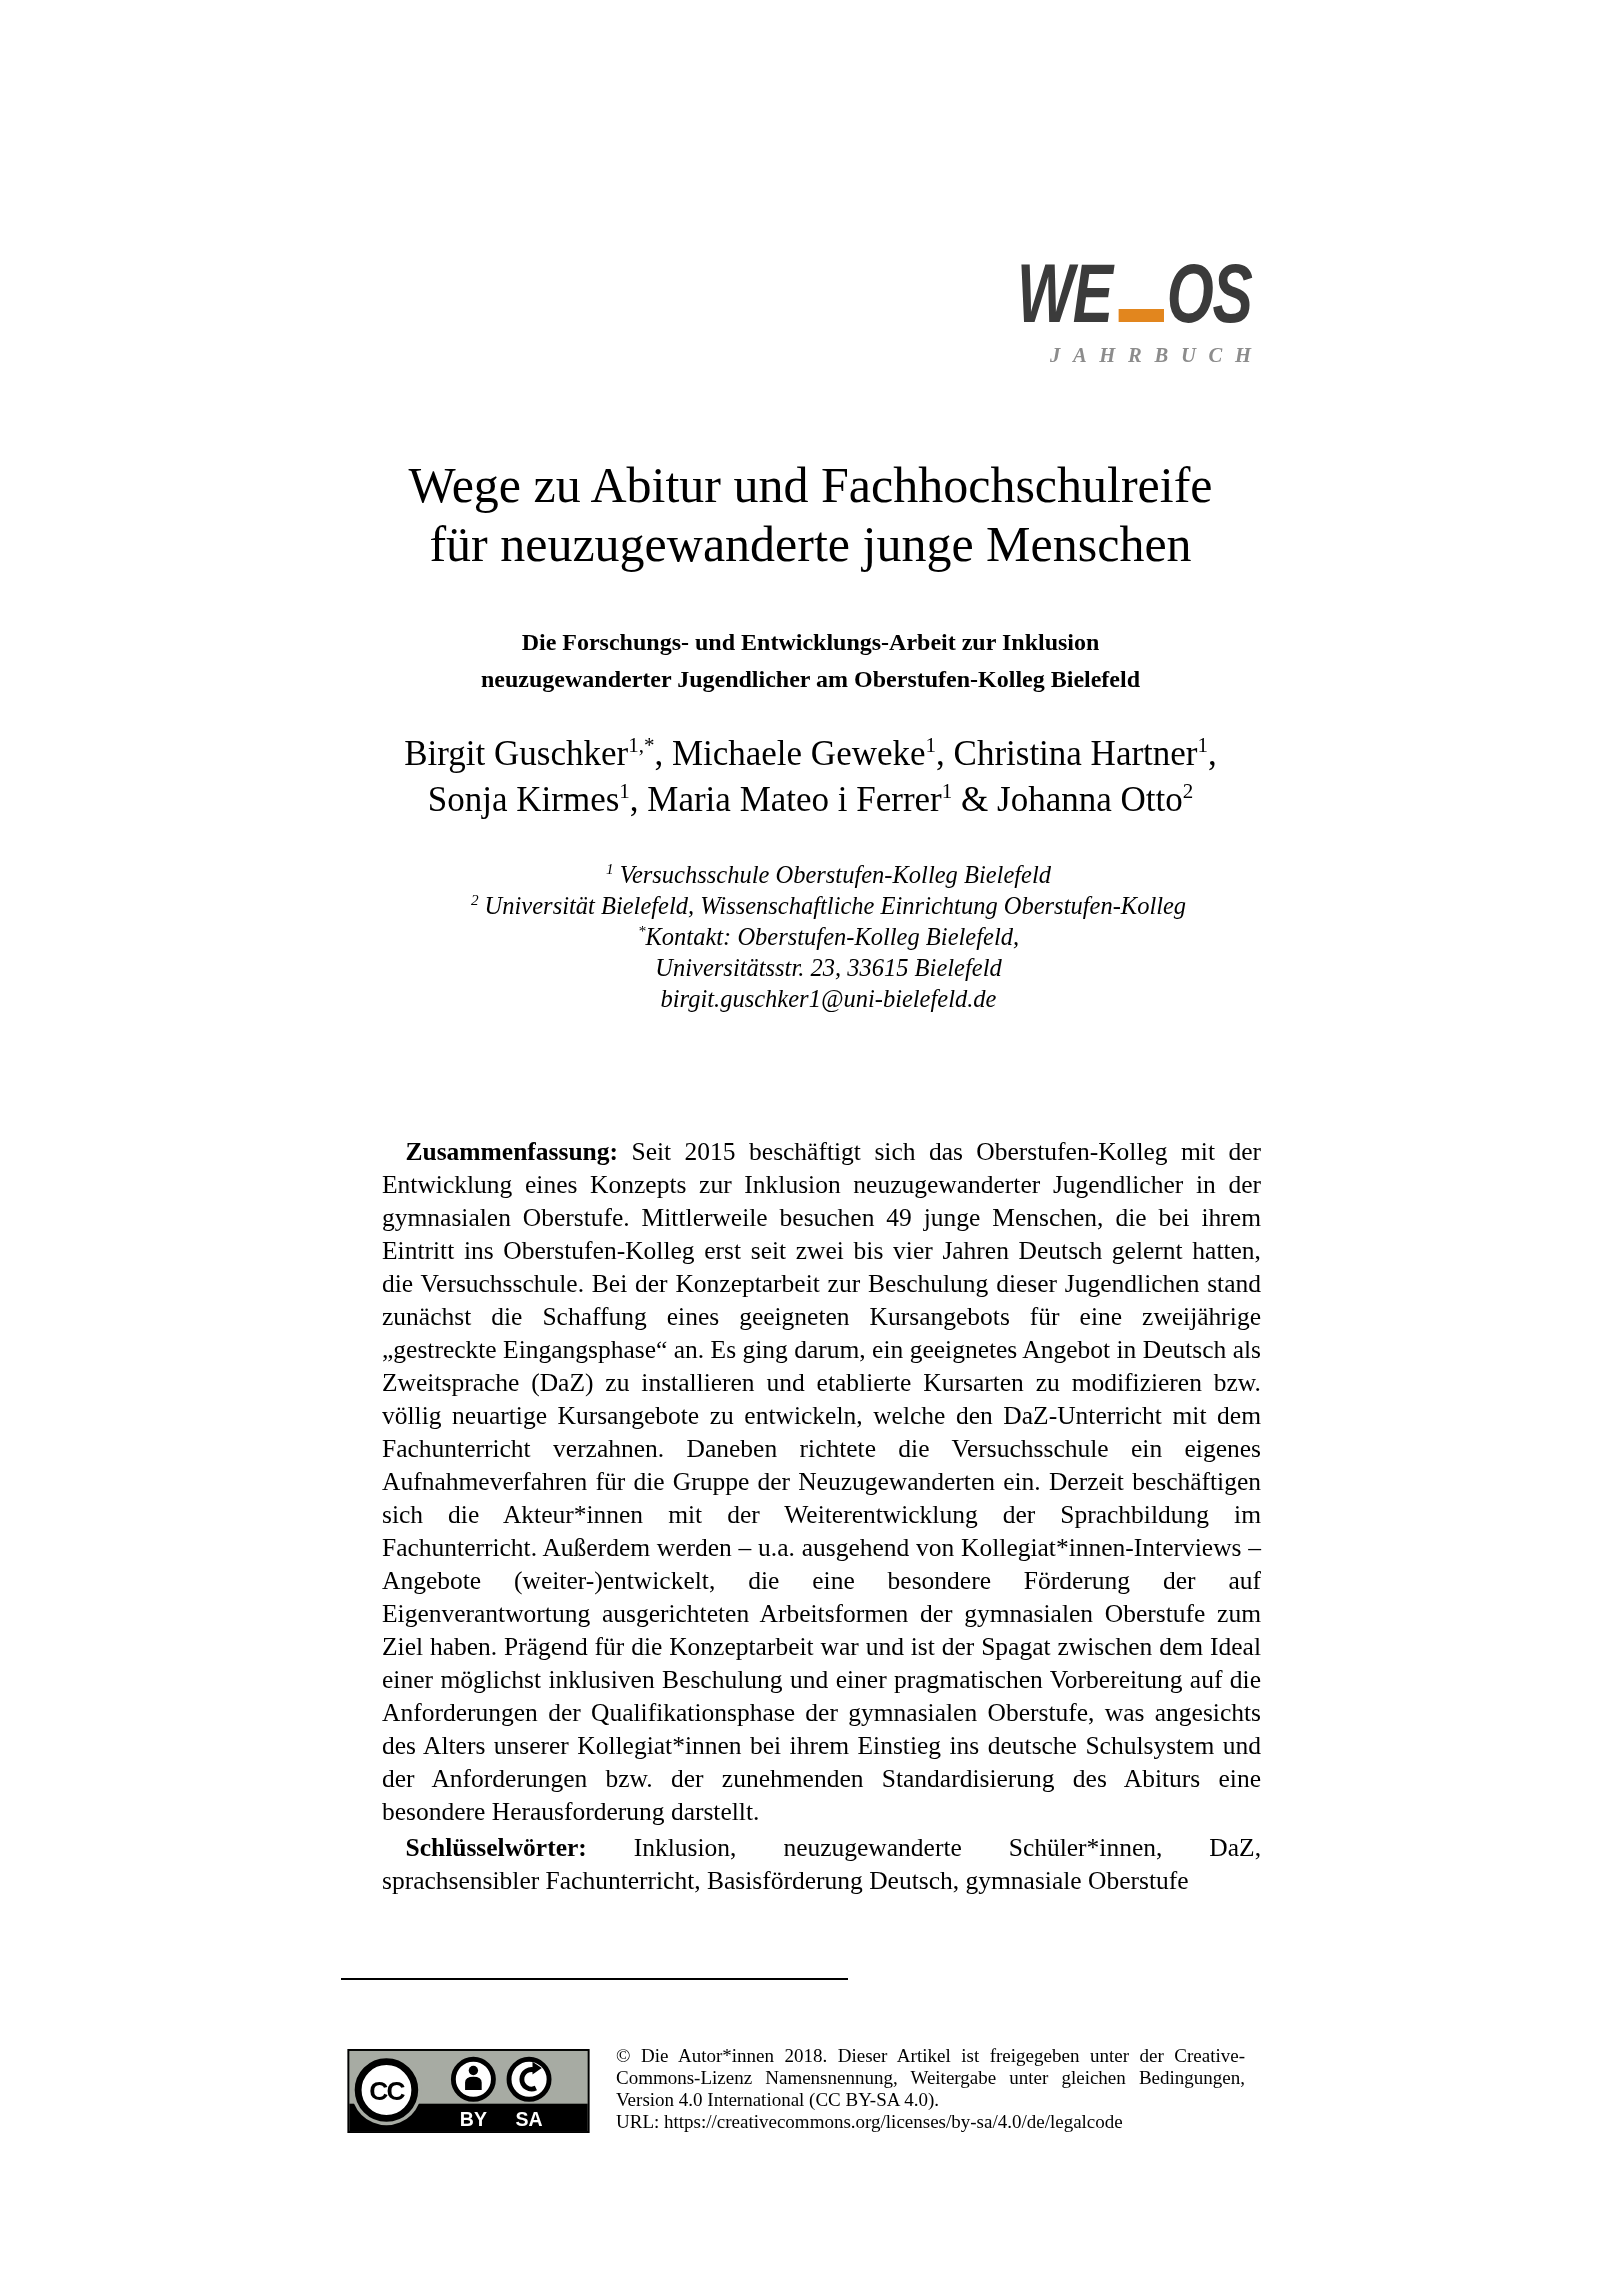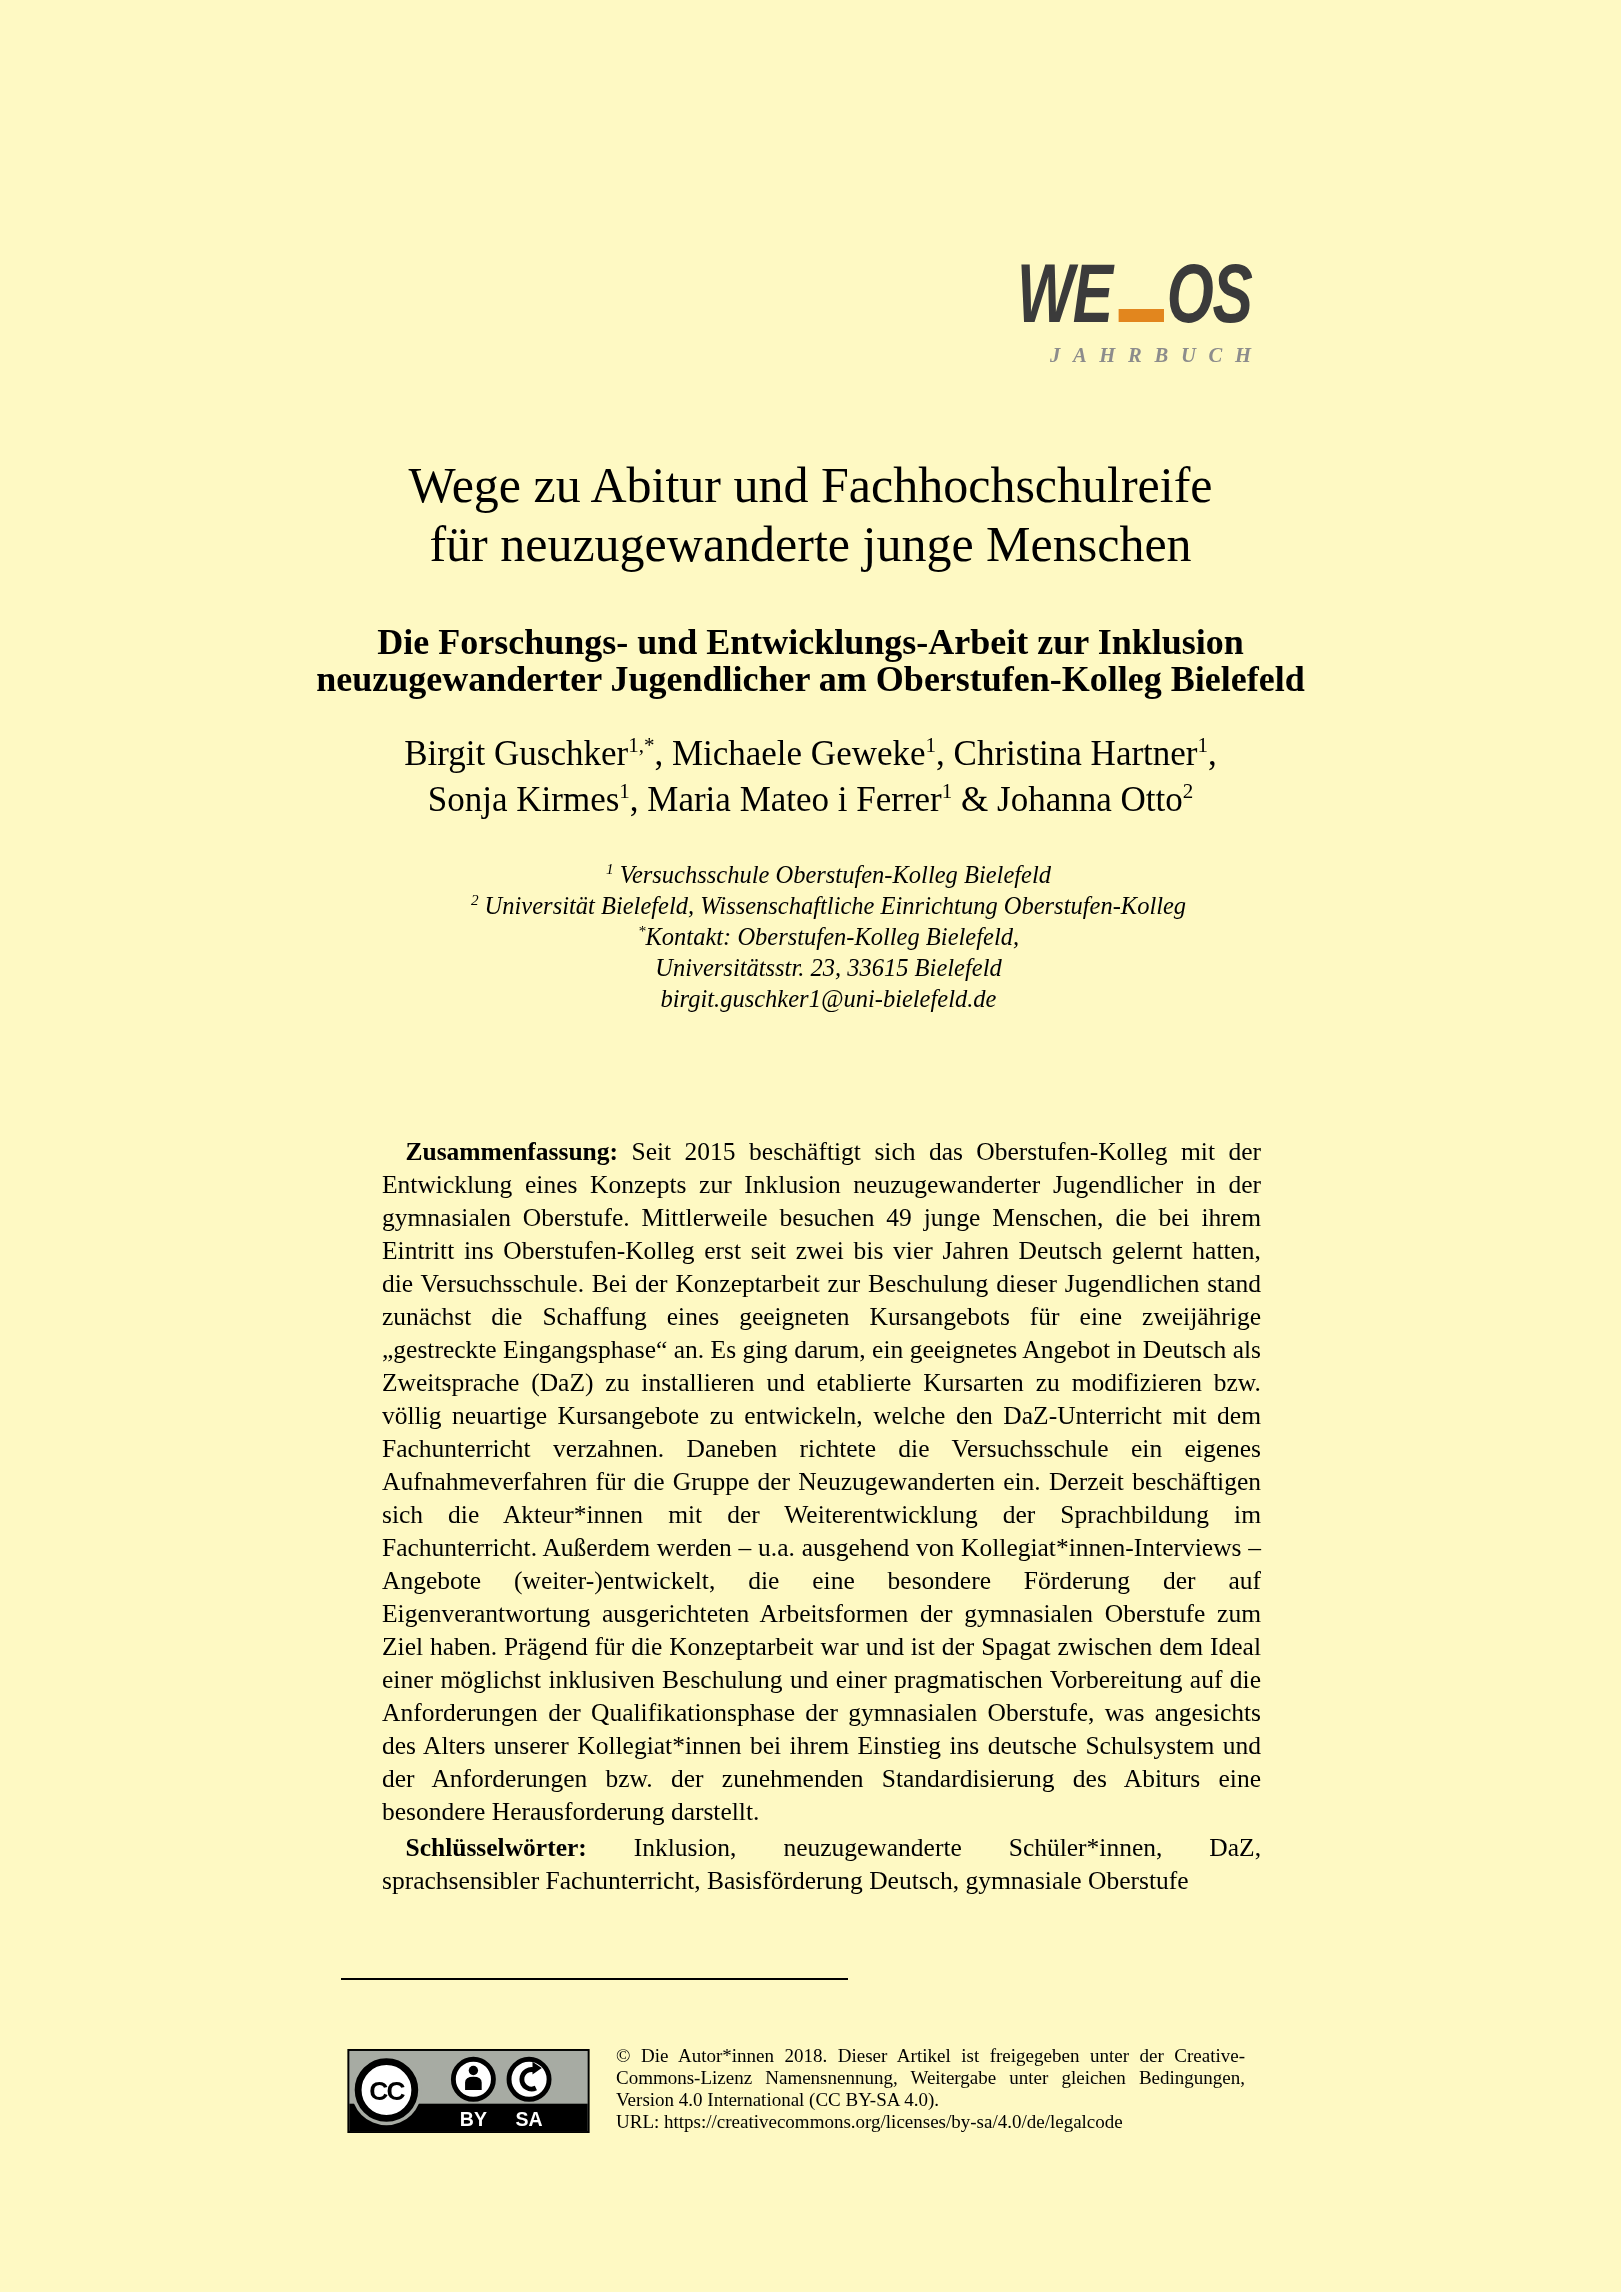--- a/index.html
+++ b/index.html
@@ -1,20 +1,20 @@
 <!DOCTYPE html>
 <html lang="de"><head>
 <meta charset="utf-8">
 <style>
   html,body{margin:0;padding:0;background:#e9e9e9;}
   .page{
     position:relative;
     width:1621px;height:2293px;
     margin:0 auto;
-    background:#fef9c3;
+    background:#ffffff;
     font-family:"Liberation Serif", serif;
     color:#000;
     overflow:hidden;
   }
   
   .logo{position:absolute;top:251px;right:370px;text-align:right;}
   .wordmark{
     font-family:"Liberation Sans", sans-serif;
     font-weight:bold;font-style:italic;
     font-size:84px;line-height:1;
@@ -42,21 +42,21 @@
   
   .title{
     position:absolute;top:456px;left:0;width:100%;
     margin:0;text-align:center;
     font-size:50px;font-weight:normal;line-height:59px;
   }
   .title span{display:block;}
   .subtitle{
     position:absolute;top:624px;left:0;width:100%;
     margin:0;text-align:center;
-    font-size:36px;font-weight:bold;line-height:37px;
+    font-size:24px;font-weight:bold;line-height:37px;
   }
   .subtitle span{display:block;}
   .authors{
     position:absolute;top:731px;left:0;width:100%;
     text-align:center;
     font-size:35px;line-height:46px;
   }
   .authors sup{font-size:60%;line-height:0;}
   .affiliations{
     position:absolute;top:859px;left:0;width:100%;

